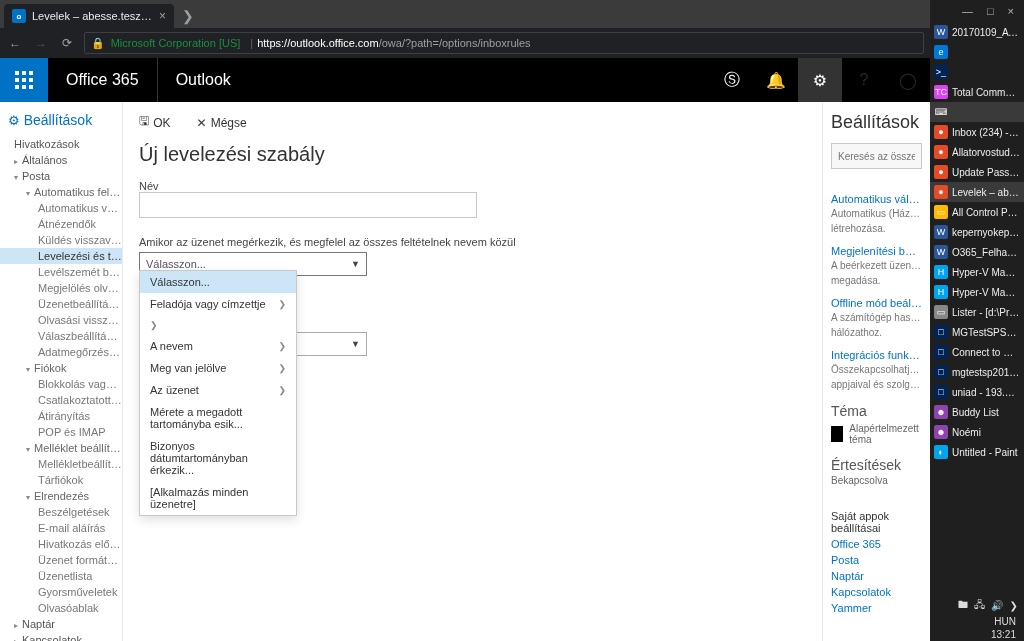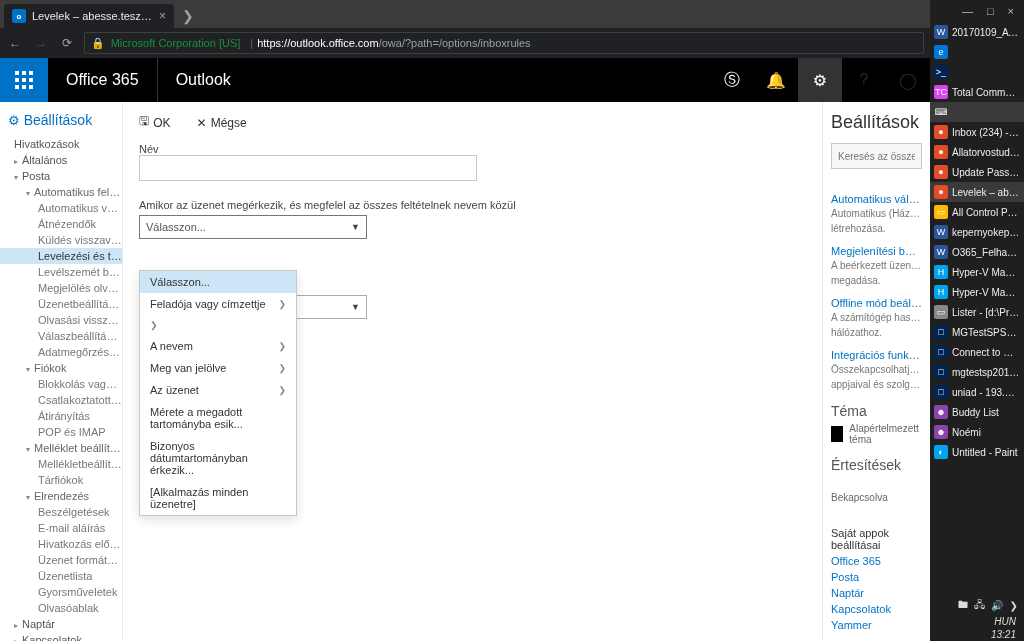--- a/index.html
+++ b/index.html
@@ -27,21 +27,21 @@
     display: inline-flex; align-items: center; justify-content: center;
     font-size: 9px; color: #fff;
   }
   .win-task-item .tlabel { overflow: hidden; text-overflow: ellipsis; font-size: 10px; }
   .win-spacer { flex: 1; }
   .win-systray {
     height: 20px; display: flex; align-items: center; justify-content: flex-end;
     gap: 6px; padding: 0 6px; color: #ddd; font-size: 10px;
   }
   .win-lang, .win-clock {
-    text-align: right; color: #ddd; font-size: 10px; padding: 1px 8px 1px 0; font-style: italic;
+    text-align: right; color: #ddd; font-size: 10px; padding: 1px 8px 1px 0;
   }
 
   
   .chrome-window {
     position: absolute; top: 0; left: 0; width: 930px; height: 641px;
     background: #fff; display: flex; flex-direction: column;
   }
   .chrome-tabstrip {
     height: 28px; background: #3b3b3b; display: flex; align-items: flex-end;
     padding-left: 4px;
@@ -270,20 +270,21 @@
         <div class="cmd-btn">
           <span>🖫</span>
           <span>OK</span>
         </div>
         <div class="cmd-btn">
           <span>✕</span>
           <span>Mégse</span>
         </div>
       </div>
 
+      <div class="page-h1">Új levelezési szabály</div>
 
       <div class="fld-label">Név</div>
       <input class="txt-input" value="" style="">
 
       <div class="section-lbl">Amikor az üzenet megérkezik, és megfelel az összes feltételnek nevem közül</div>
 
       <div class="combo" style="border-color:#767676">
         <span>Válasszon...</span>
         <span class="caret">▼</span>
       </div>
@@ -355,21 +356,21 @@
           <div class="rp-desc">appjaival és szolgáltatásaiva</div>
         </div>
 
       <div class="rp-sub">Téma</div>
       <div class="rp-theme-row">
         <div class="rp-theme-sw"></div>
         <span style="font-size:10px;color:#666">Alapértelmezett téma</span>
       </div>
 
       <div class="rp-sub">Értesítések</div>
-      <div style="font-size:10px;color:#666;margin-top:19px">Bekapcsolva</div>
+      <div style="font-size:10px;color:#666;margin-top:2px">Bekapcsolva</div>
 
       <div class="rp-section-title">Saját appok beállításai</div>
       <div id="rp-apps">
           <span class="rp-link">Office 365</span>
           <span class="rp-link">Posta</span>
           <span class="rp-link">Naptár</span>
           <span class="rp-link">Kapcsolatok</span>
           <span class="rp-link">Yammer</span>
         </div>
     </div>

